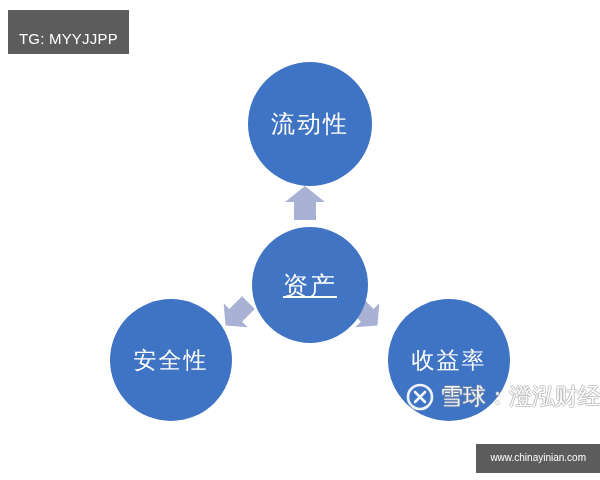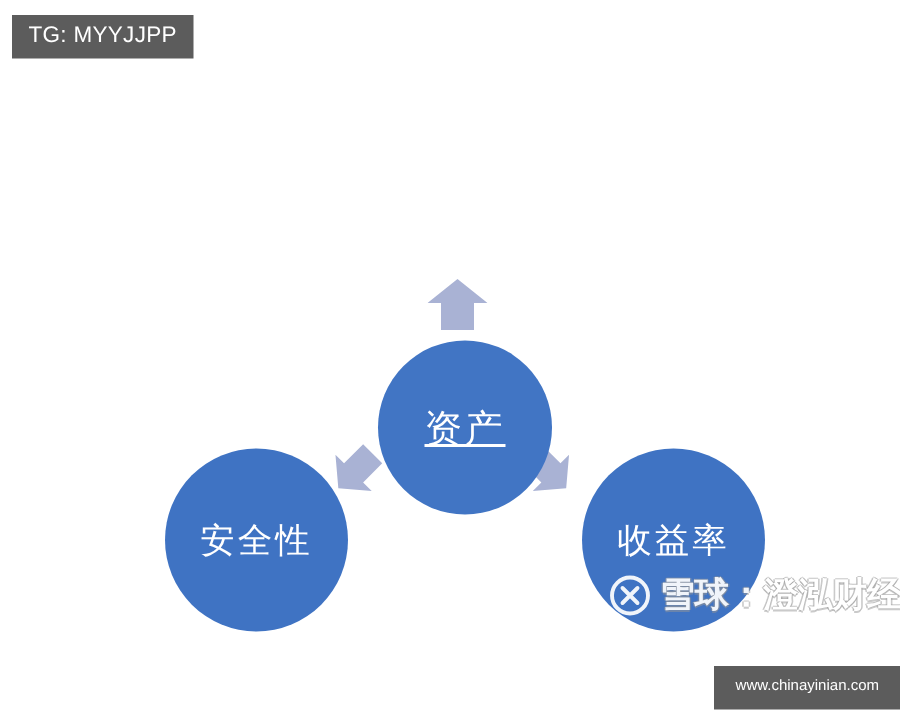--- a/index.html
+++ b/index.html
@@ -20,21 +20,21 @@
 
   
   .tag-badge {
     position: absolute;
     left: 8px;
     top: 10px;
     background: #5c5c5c;
     color: #ffffff;
     font-size: 15px;
     line-height: 1;
-    padding: 6px 11px 8px 11px;
+    padding: 21px 11px 8px 11px;
     letter-spacing: 0.2px;
     white-space: nowrap;
   }
 
   
   .node {
     position: absolute;
     border-radius: 50%;
     display: flex;
     align-items: center;
@@ -94,21 +94,21 @@
     opacity: 0.92;
     z-index: 6;
     pointer-events: none;
   }
   .wm-logo { flex: 0 0 auto; }
   .wm-logo svg { display: block; }
   .wm-text {
     color: #ffffff;
     font-family: "DejaVu Sans", "Liberation Sans", sans-serif;
     font-size: 23px;
-    font-weight: bold;
+    font-weight: normal;
     letter-spacing: 0px;
     text-shadow:
        1px 0 0 rgba(150,150,150,0.55),
       -1px 0 0 rgba(150,150,150,0.55),
        0 1px 0 rgba(150,150,150,0.55),
        0 -1px 0 rgba(150,150,150,0.55);
     white-space: nowrap;
   }
 
   
@@ -146,20 +146,23 @@
   </div>
 
   <div class="arrow arrow-dr">
     <svg width="36" height="36" viewBox="0 0 40 40" aria-hidden="true">
       <g transform="rotate(135 20 20)">
         <polygon points="20,2 39,18 30,18 30,38 10,38 10,18 1,18" fill="#a9b2d4"></polygon>
       </g>
     </svg>
   </div>
 
+  <div class="node node-top">
+    <span>流动性</span>
+  </div>
 
   <div class="node node-center">
     <span>资产</span>
   </div>
 
   <div class="node node-right">
     <span>收益率</span>
   </div>
 
   <div class="node node-left">

